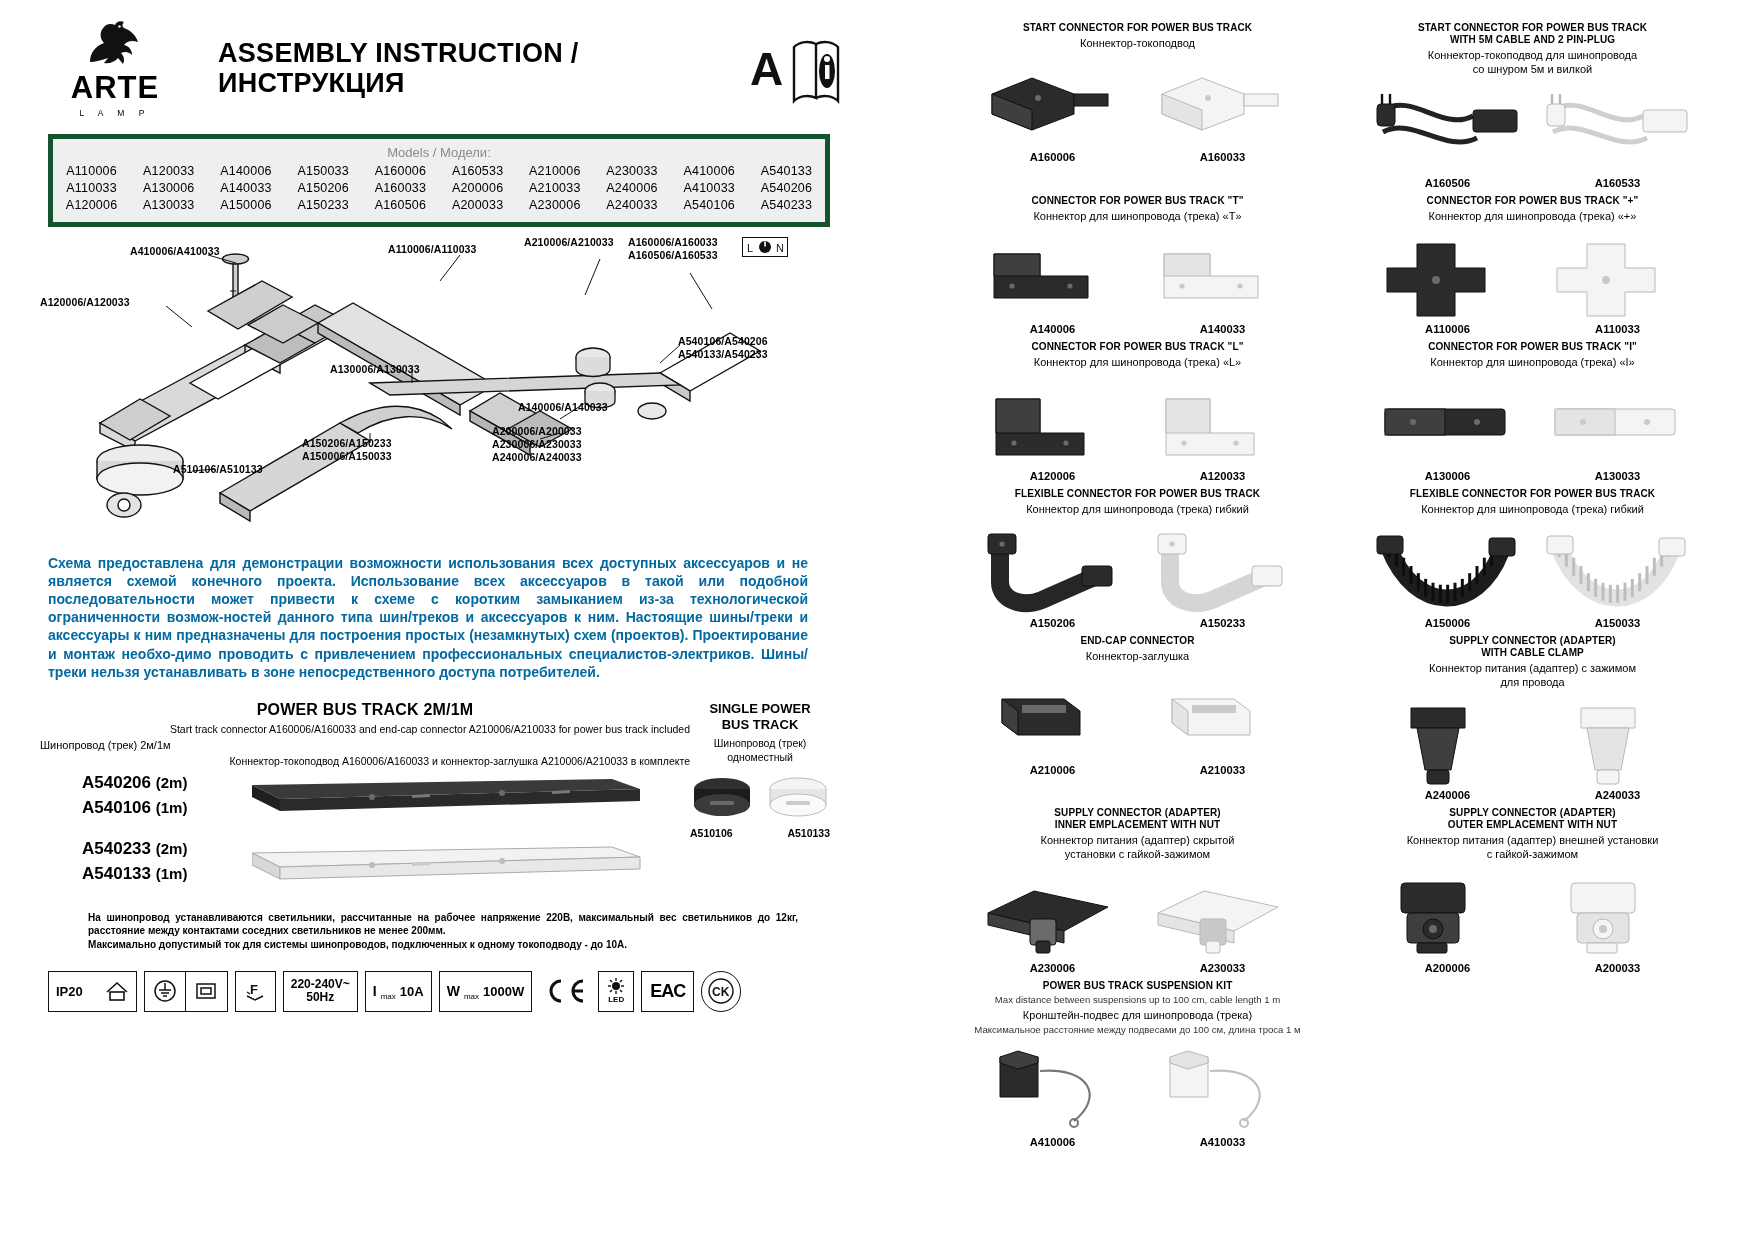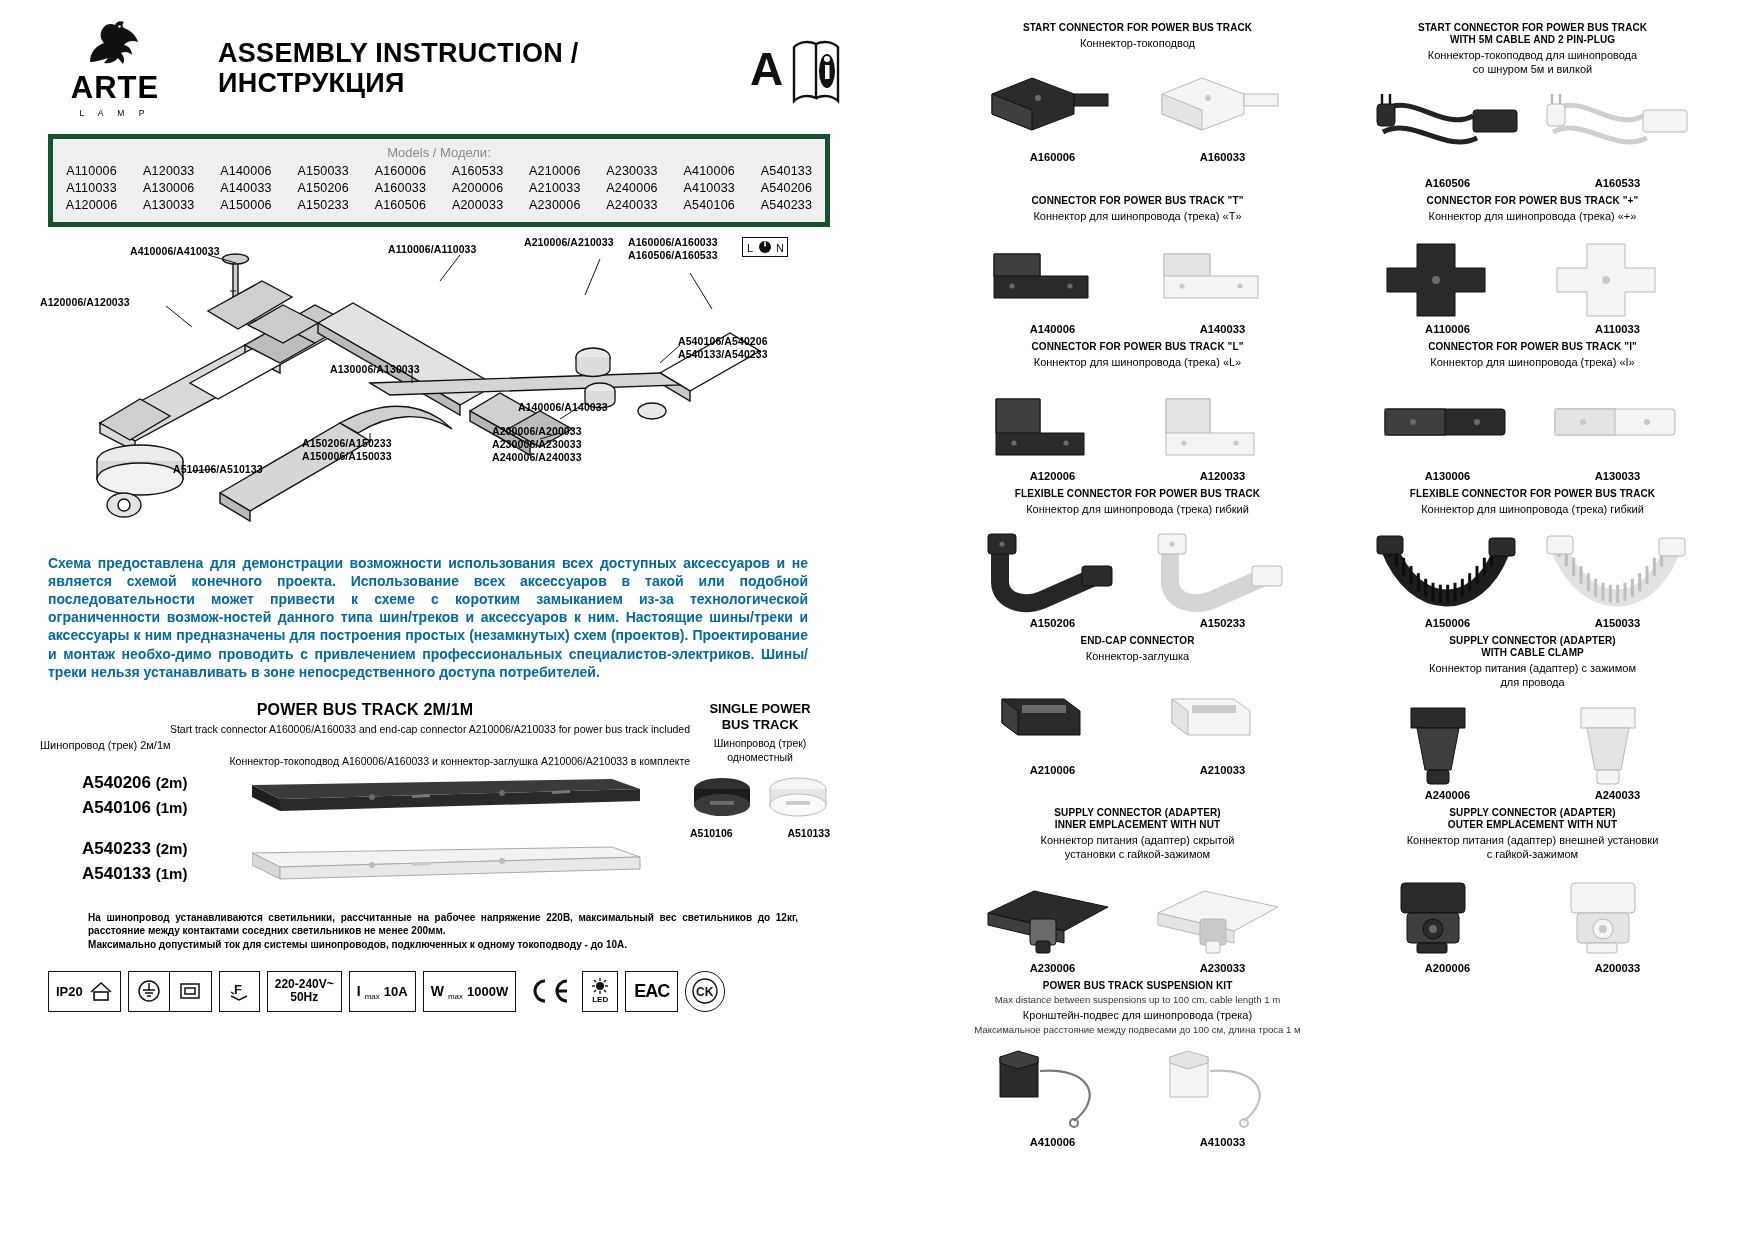--- a/index.html
+++ b/index.html
@@ -333,21 +333,21 @@
           <span>A510106</span>
           <span>A510133</span>
         </div>
       </div>
     </div>
 
     <div class="para2" style="white-space:pre-line;">На шинопровод устанавливаются светильники, рассчитанные на рабочее напряжение 220В, максимальный вес светильников до 12кг, расстояние между контактами соседних светильников не менее 200мм.
 Максимально допустимый ток для системы шинопроводов, подключенных к одному токоподводу  - до 10А.</div>
 
     <div class="iconbar">
-      <div class="ib" style="gap:6px;">
+      <div class="ib" style="gap:22px;">
         <span class="ib-txt">IP20</span>
         <svg width="24" height="22" viewBox="0 0 24 22">
           <path d="M2 12 L12 3 L22 12" fill="none" stroke="#111" stroke-width="1.6"></path>
           <rect x="5" y="12" width="14" height="8" fill="none" stroke="#111" stroke-width="1.6"></rect>
         </svg>
       </div>
       <div class="ib" style="gap:0; padding:0;">
         <div style="width:41px; display:flex; align-items:center; justify-content:center; border-right:1px solid #111; height:100%;">
           <svg width="24" height="24" viewBox="0 0 24 24">
             <circle cx="12" cy="12" r="10" fill="none" stroke="#111" stroke-width="1.5"></circle>

